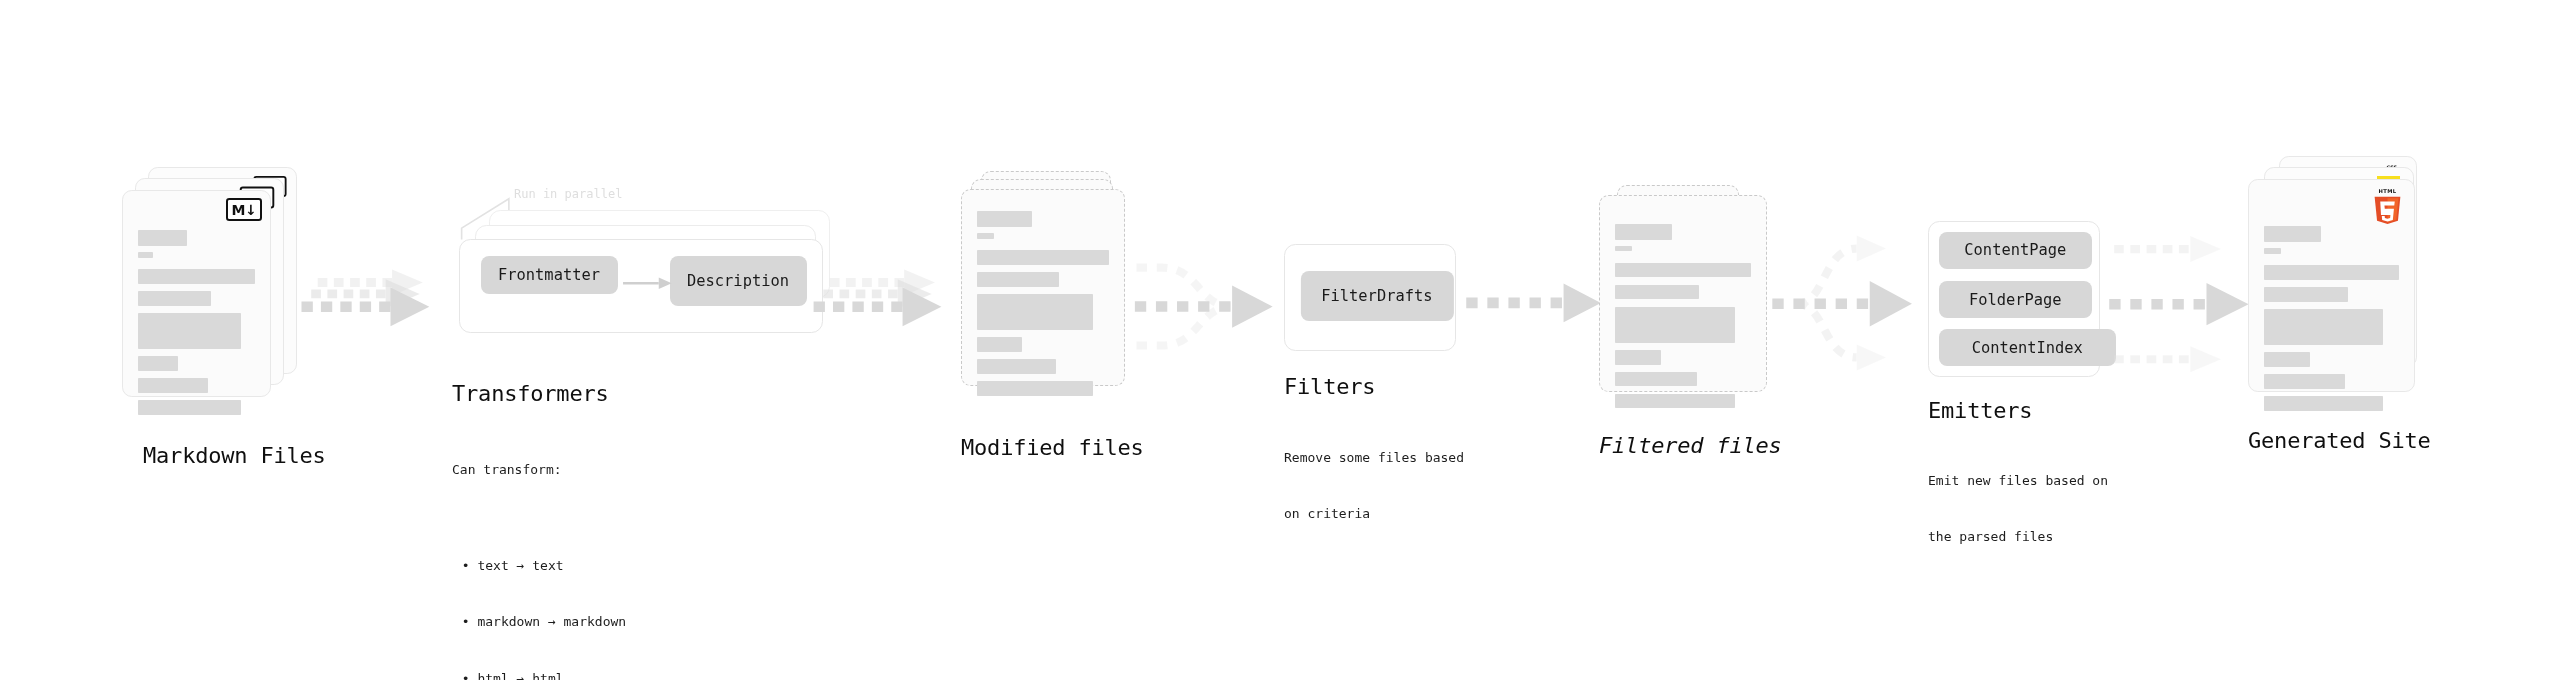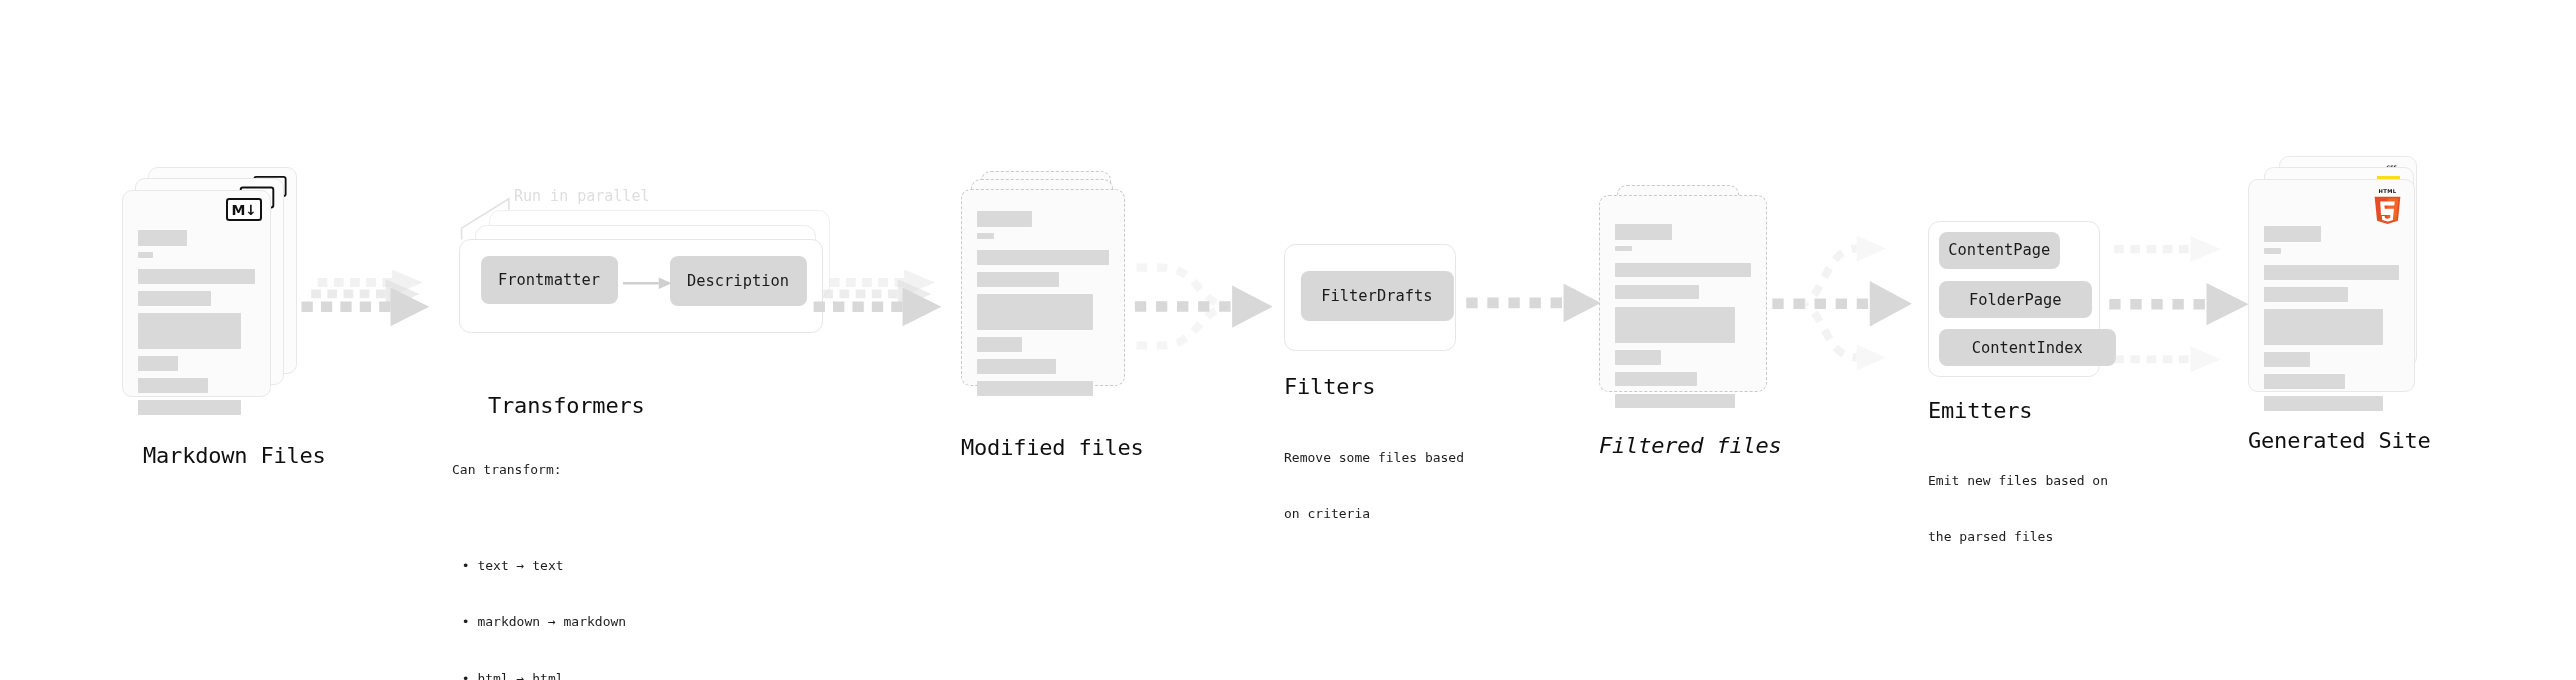--- a/index.html
+++ b/index.html
@@ -93,21 +93,21 @@
     line-height: 1.45;
     color: #1d1d1d;
     white-space: pre;
   }
   .sub .bullets { margin-top: 1.6px; }
   .sub .bi { padding-left: 9.8px; }
 
   .parallel-label {
     position: absolute;
     font-family: "DejaVu Sans Mono", "Liberation Mono", monospace;
-    font-size: 15px;
+    font-size: 12px;
     color: #dedede;
     white-space: nowrap;
   }
 
   svg { position: absolute; overflow: visible; }
 </style>
 </head>
 <body>
 
 <div id="stage">
@@ -171,29 +171,29 @@
     <svg style="left:159px; top:60px; width:98px; height:49px;" viewBox="0 0 120 60">
       <g opacity="0.45">
         <path d="M0 6 H48" stroke="#e0e0e0" stroke-width="3"></path>
         <path d="M48 0 L62 6 L48 12 Z" fill="#e0e0e0"></path>
         <path d="M0 24 H48" stroke="#e0e0e0" stroke-width="3"></path>
         <path d="M48 18 L62 24 L48 30 Z" fill="#e0e0e0"></path>
       </g>
     </svg>
 
     <div class="groupbox" style="left:6.5px; top:50px; width:364px; height:94px;">
-      <div class="chip" style="left:21px; top:16.3px; width:137px; height:48px;">Frontmatter</div>
+      <div class="chip" style="left:21px; top:16.3px; width:137px; height:38px;">Frontmatter</div>
       <div class="chip" style="left:210px; top:16.3px; width:137px; height:50px;">Description</div>
       <svg style="left:163px; top:36px; width:52px; height:14.6px;" viewBox="0 0 64 18">
         <path d="M0 9 H44" stroke="#cfcfcf" stroke-width="3"></path>
         <path d="M44 2 L60 9 L44 16 Z" fill="#cfcfcf"></path>
       </svg>
     </div>
 
-    <div class="title" style="left:0px; top:204px;margin-left:36px;">Transformers</div>
+    <div class="title" style="left:0px; top:192px;">Transformers</div>
 
     <div class="sub" style="left:0px; top:234px;">
       <div>Can transform:</div>
       <div class="bullets">
         <div class="bi">• text → text</div>
         <div class="bi">• markdown → markdown</div>
         <div class="bi">• html → html</div>
       </div>
     </div>
   </div>
@@ -283,21 +283,21 @@
       <path d="M104 2 L140 18 L104 34 Z" fill="#ededed"></path>
       <path d="M30 86 C66 86 62 152 104 152" stroke="#e4e4e4" stroke-width="10" fill="none" stroke-dasharray="13 12"></path>
       <path d="M104 136 L140 152 L104 168 Z" fill="#ededed"></path>
     </g>
     <path d="M0 86 h14 M26 86 h14 M52 86 h14 M78 86 h14 M104 86 h14" stroke="#d8d8d8" stroke-width="13" fill="none"></path>
     <path d="M120 58 L172 86 L120 114 Z" fill="#d8d8d8"></path>
   </svg>
 
   <div class="node" style="left:1928px; top:221px;">
     <div class="groupbox" style="left:0px; top:0px; width:172px; height:156px;">
-      <div class="chip" style="left:9.8px; top:9.8px; width:121px; height:37px;">ContentPage</div>
+      <div class="chip" style="left:9.8px; top:9.8px; width:153px; height:37px;">ContentPage</div>
       <div class="chip" style="left:9.8px; top:59px; width:153px; height:37px;">FolderPage</div>
       <div class="chip" style="left:9.8px; top:107px; width:177px; height:37px;">ContentIndex</div>
     </div>
     <div class="title" style="left:0px; top:177px;">Emitters</div>
     <div class="sub" style="left:0px; top:213px;">
       <div>Emit new files based on</div>
       <div>the parsed files</div>
     </div>
   </div>
 

